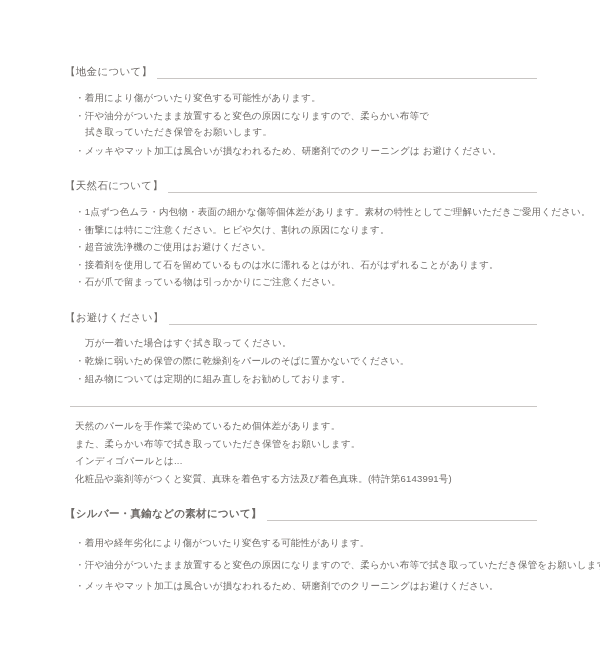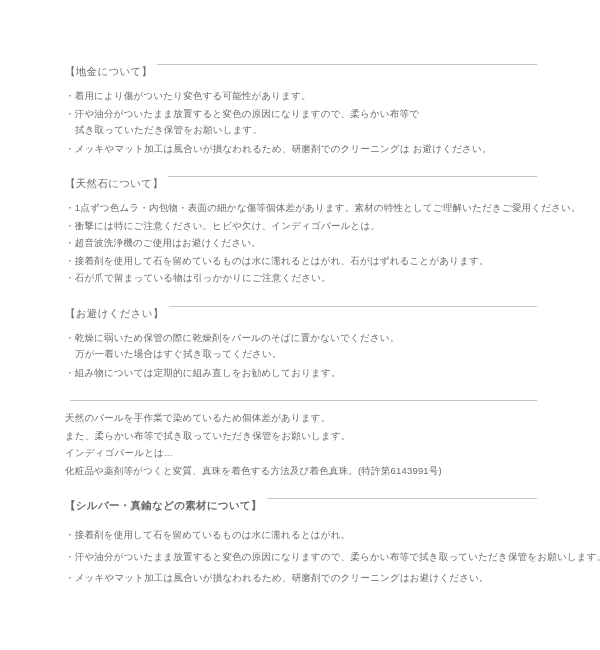--- a/index.html
+++ b/index.html
@@ -20,37 +20,37 @@
     background:var(--bg);
   }
   .sections{
     position:absolute;
     left:65px;top:64px;
     width:472px;
   }
   .care-section{margin-bottom:19px;}
   .sec-header{
     display:flex;
-    align-items:flex-start;
+    align-items:flex-end;
     margin-bottom:8px;
   }
   .sec-title{
     font-size:10.5px;
     line-height:15px;
     color:var(--text);
     letter-spacing:0.3px;
     white-space:nowrap;
   }
   .sec-rule{
     flex:1;
     height:1px;
     background:var(--rule);
     margin-left:5px;
   }
-  .sec-body{margin:0;}
+  .sec-body{margin:10px;}
   .line{
     margin:0;
     font-size:9.5px;
     line-height:17.5px;
     color:var(--text);
     letter-spacing:0.2px;
     white-space:nowrap;
   }
   .line.indent{padding-left:10px;font-family:Liberation Mono, monospace;}
   .care-section.wide .line{line-height:21.5px;}
@@ -73,53 +73,53 @@
           <p class="line">・メッキやマット加工は風合いが損なわれるため、研磨剤でのクリーニングは お避けください。</p>
         </div>
       </section>
       <section class="care-section">
         <div class="sec-header">
           <span class="sec-title">【天然石について】</span>
           <span class="sec-rule"></span>
         </div>
         <div class="sec-body">
           <p class="line">・1点ずつ色ムラ・内包物・表面の細かな傷等個体差があります。素材の特性としてご理解いただきご愛用ください。</p>
-          <p class="line">・衝撃には特にご注意ください。ヒビや欠け、インディゴパールとは。</p>
+          <p class="line">・衝撃には特にご注意ください。ヒビや欠け、割れの原因になります。</p>
           <p class="line">・超音波洗浄機のご使用はお避けください。</p>
           <p class="line">・接着剤を使用して石を留めているものは水に濡れるとはがれ、石がはずれることがあります。</p>
           <p class="line">・石が爪で留まっている物は引っかかりにご注意ください。</p>
         </div>
       </section>
       <section class="care-section">
         <div class="sec-header">
           <span class="sec-title">【お避けください】</span>
           <span class="sec-rule"></span>
         </div>
         <div class="sec-body">
+          <p class="line indent">万が一着いた場合はすぐ拭き取ってください。</p>
           <p class="line">・乾燥に弱いため保管の際に乾燥剤をパールのそばに置かないでください。</p>
-          <p class="line indent">万が一着いた場合はすぐ拭き取ってください。</p>
           <p class="line">・組み物については定期的に組み直しをお勧めしております。</p>
         </div>
       </section>
       <section class="care-section">
         <div class="sec-header">
           <span class="sec-rule"></span>
         </div>
         <div class="sec-body">
           <p class="line">天然のパールを手作業で染めているため個体差があります。</p>
           <p class="line">また、柔らかい布等で拭き取っていただき保管をお願いします。</p>
           <p class="line">インディゴパールとは...</p>
           <p class="line">化粧品や薬剤等がつくと変質、真珠を着色する方法及び着色真珠。(特許第6143991号)</p>
         </div>
       </section>
       <section class="care-section wide">
         <div class="sec-header">
           <span class="sec-title">【シルバー・真鍮などの素材について】</span>
           <span class="sec-rule"></span>
         </div>
         <div class="sec-body">
-          <p class="line">・接着剤を使用して石を留めているものは水に濡れるとはがれ。</p>
+          <p class="line">・着用や経年劣化により傷がついたり変色する可能性があります。</p>
           <p class="line">・汗や油分がついたまま放置すると変色の原因になりますので、柔らかい布等で拭き取っていただき保管をお願いします。</p>
           <p class="line">・メッキやマット加工は風合いが損なわれるため、研磨剤でのクリーニングはお避けください。</p>
         </div>
       </section>
     </div>
 </div>
 
 </body></html>

